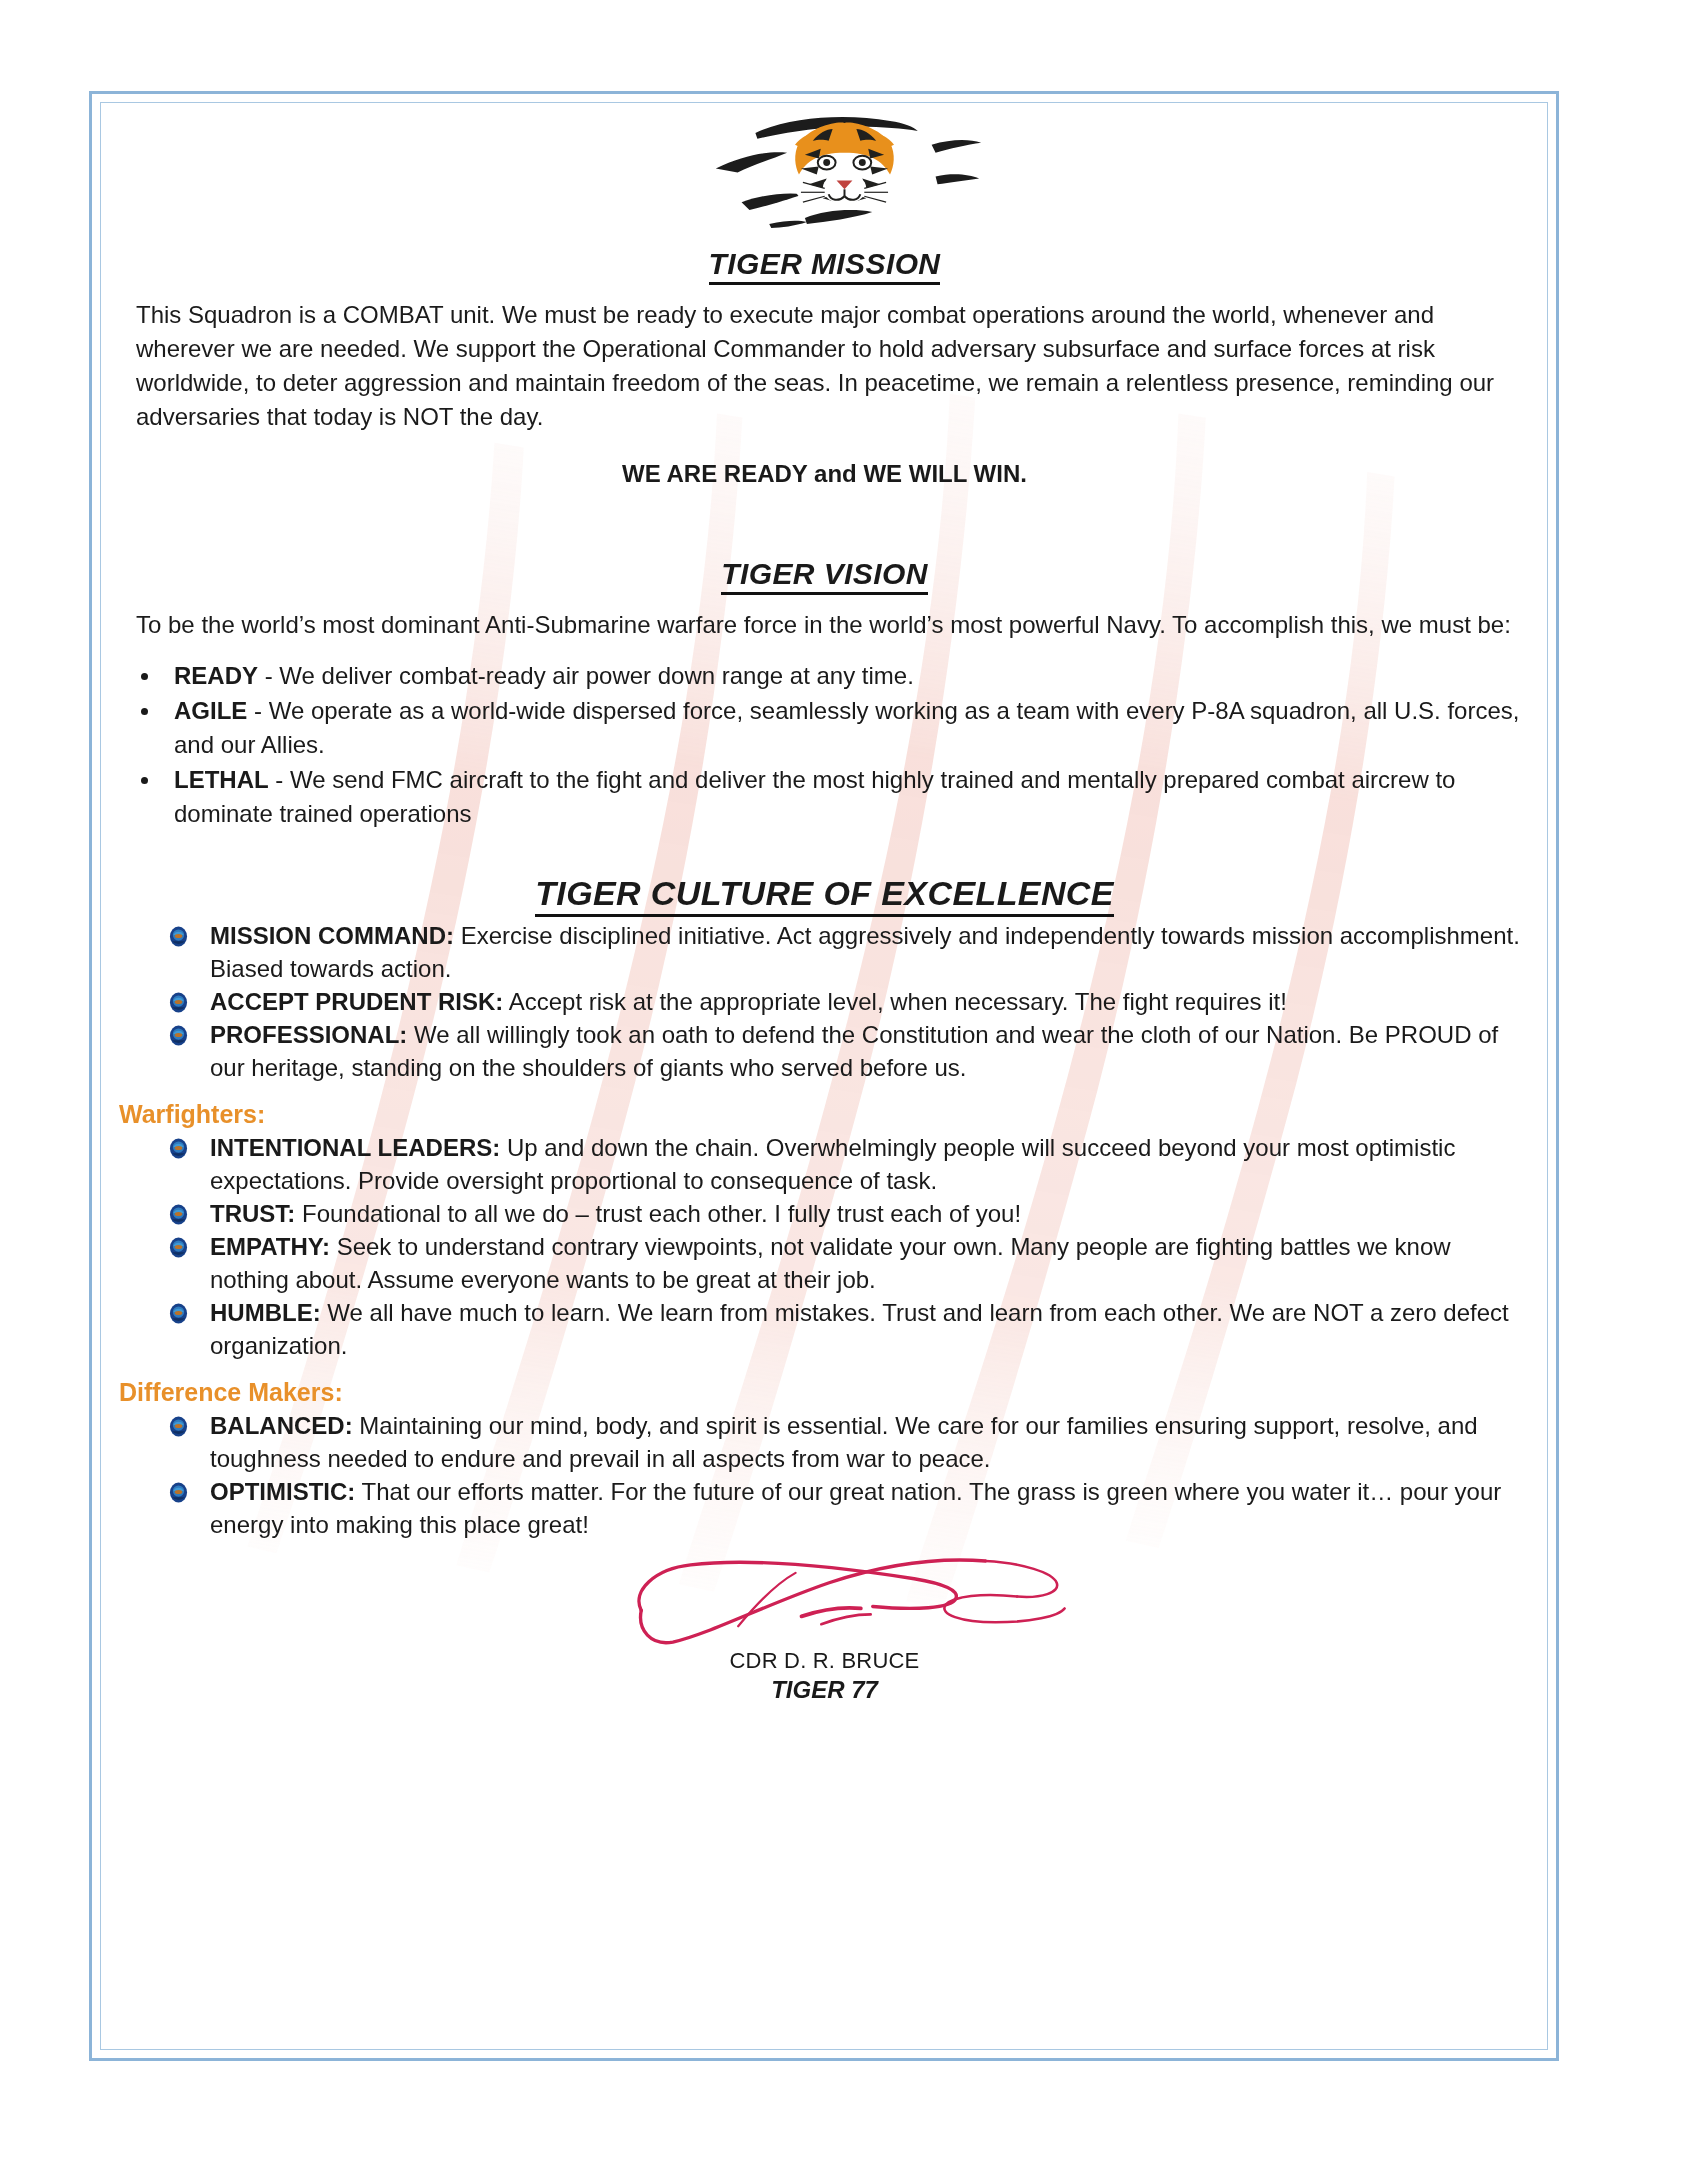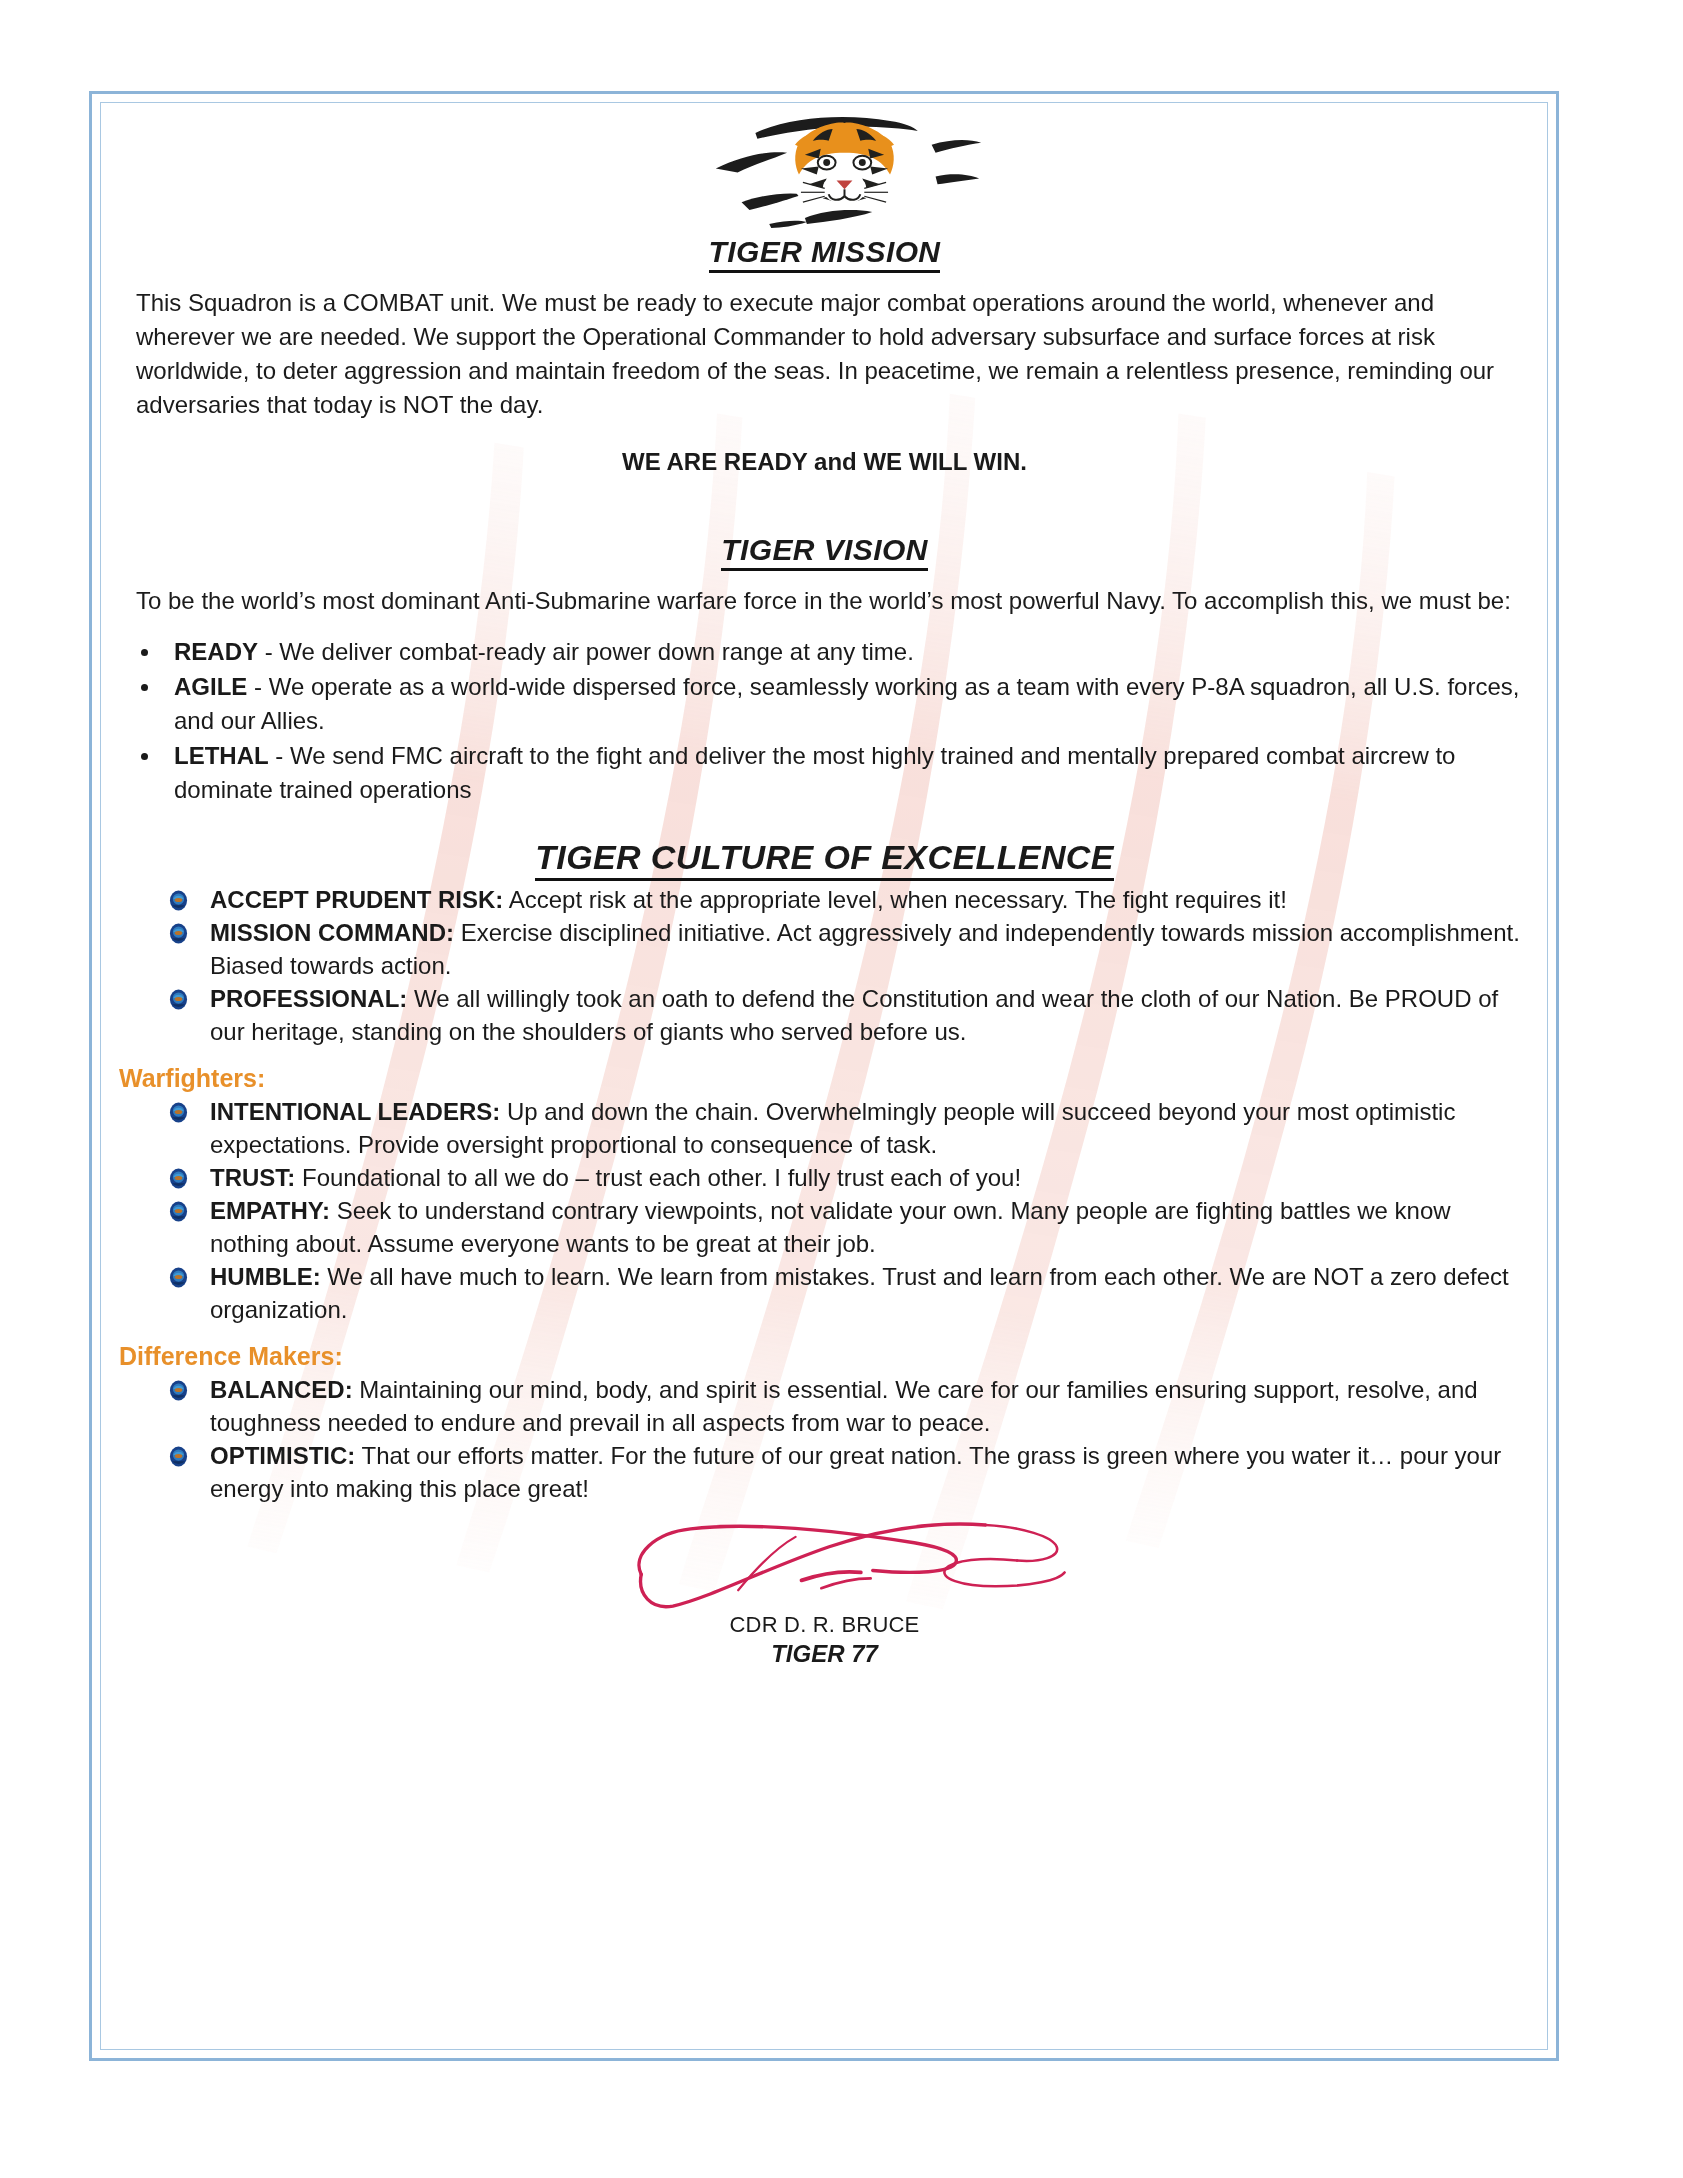--- a/index.html
+++ b/index.html
@@ -78,21 +78,21 @@
     display: inline-block;
     margin-left: 40px;
   }
 
   h1.sec-title {
     text-align: center;
     font-style: italic;
     font-weight: bold;
     font-size: 30px;
     letter-spacing: 0.4px;
-    margin: 0 0 6px 0;
+    margin: 12px 0 6px 0;
     padding: 0;
   }
   h1.sec-title span.u {
     border-bottom: 3.5px solid #111;
     padding-bottom: 2px;
   }
   h1.sec-title.big {
     font-size: 34px;
   }
 
@@ -304,31 +304,31 @@
     <div>
       <ul class="emblem-list">
         <li>
           <svg class="emblem" viewBox="0 0 20 22">
               <ellipse cx="10" cy="11" rx="9" ry="10.5" fill="#17418a"></ellipse>
               <circle cx="10" cy="9.5" r="6" fill="#2e7bbf"></circle>
               <path d="M4.5 9.5 A6 6 0 0 1 15.5 9.5 Z" fill="#3f9ad6"></path>
               <ellipse cx="10" cy="10.5" rx="4" ry="2.2" fill="#b9722a"></ellipse>
               <path d="M3 16 Q10 22 17 16" fill="#0f2f63"></path>
             </svg>
+          <b>MISSION COMMAND:</b><span> Exercise disciplined initiative. Act aggressively and independently towards mission accomplishment. Biased towards action.</span>
+        </li>
+        <li>
+          <svg class="emblem" viewBox="0 0 20 22">
+              <ellipse cx="10" cy="11" rx="9" ry="10.5" fill="#17418a"></ellipse>
+              <circle cx="10" cy="9.5" r="6" fill="#2e7bbf"></circle>
+              <path d="M4.5 9.5 A6 6 0 0 1 15.5 9.5 Z" fill="#3f9ad6"></path>
+              <ellipse cx="10" cy="10.5" rx="4" ry="2.2" fill="#b9722a"></ellipse>
+              <path d="M3 16 Q10 22 17 16" fill="#0f2f63"></path>
+            </svg>
           <b>ACCEPT PRUDENT RISK:</b><span> Accept risk at the appropriate level, when necessary. The fight requires it!</span>
-        </li>
-        <li>
-          <svg class="emblem" viewBox="0 0 20 22">
-              <ellipse cx="10" cy="11" rx="9" ry="10.5" fill="#17418a"></ellipse>
-              <circle cx="10" cy="9.5" r="6" fill="#2e7bbf"></circle>
-              <path d="M4.5 9.5 A6 6 0 0 1 15.5 9.5 Z" fill="#3f9ad6"></path>
-              <ellipse cx="10" cy="10.5" rx="4" ry="2.2" fill="#b9722a"></ellipse>
-              <path d="M3 16 Q10 22 17 16" fill="#0f2f63"></path>
-            </svg>
-          <b>MISSION COMMAND:</b><span> Exercise disciplined initiative. Act aggressively and independently towards mission accomplishment. Biased towards action.</span>
         </li>
         <li>
           <svg class="emblem" viewBox="0 0 20 22">
               <ellipse cx="10" cy="11" rx="9" ry="10.5" fill="#17418a"></ellipse>
               <circle cx="10" cy="9.5" r="6" fill="#2e7bbf"></circle>
               <path d="M4.5 9.5 A6 6 0 0 1 15.5 9.5 Z" fill="#3f9ad6"></path>
               <ellipse cx="10" cy="10.5" rx="4" ry="2.2" fill="#b9722a"></ellipse>
               <path d="M3 16 Q10 22 17 16" fill="#0f2f63"></path>
             </svg>
           <b>PROFESSIONAL:</b><span> We all willingly took an oath to defend the Constitution and wear the cloth of our Nation. Be PROUD of our heritage, standing on the shoulders of giants who served before us.</span>

